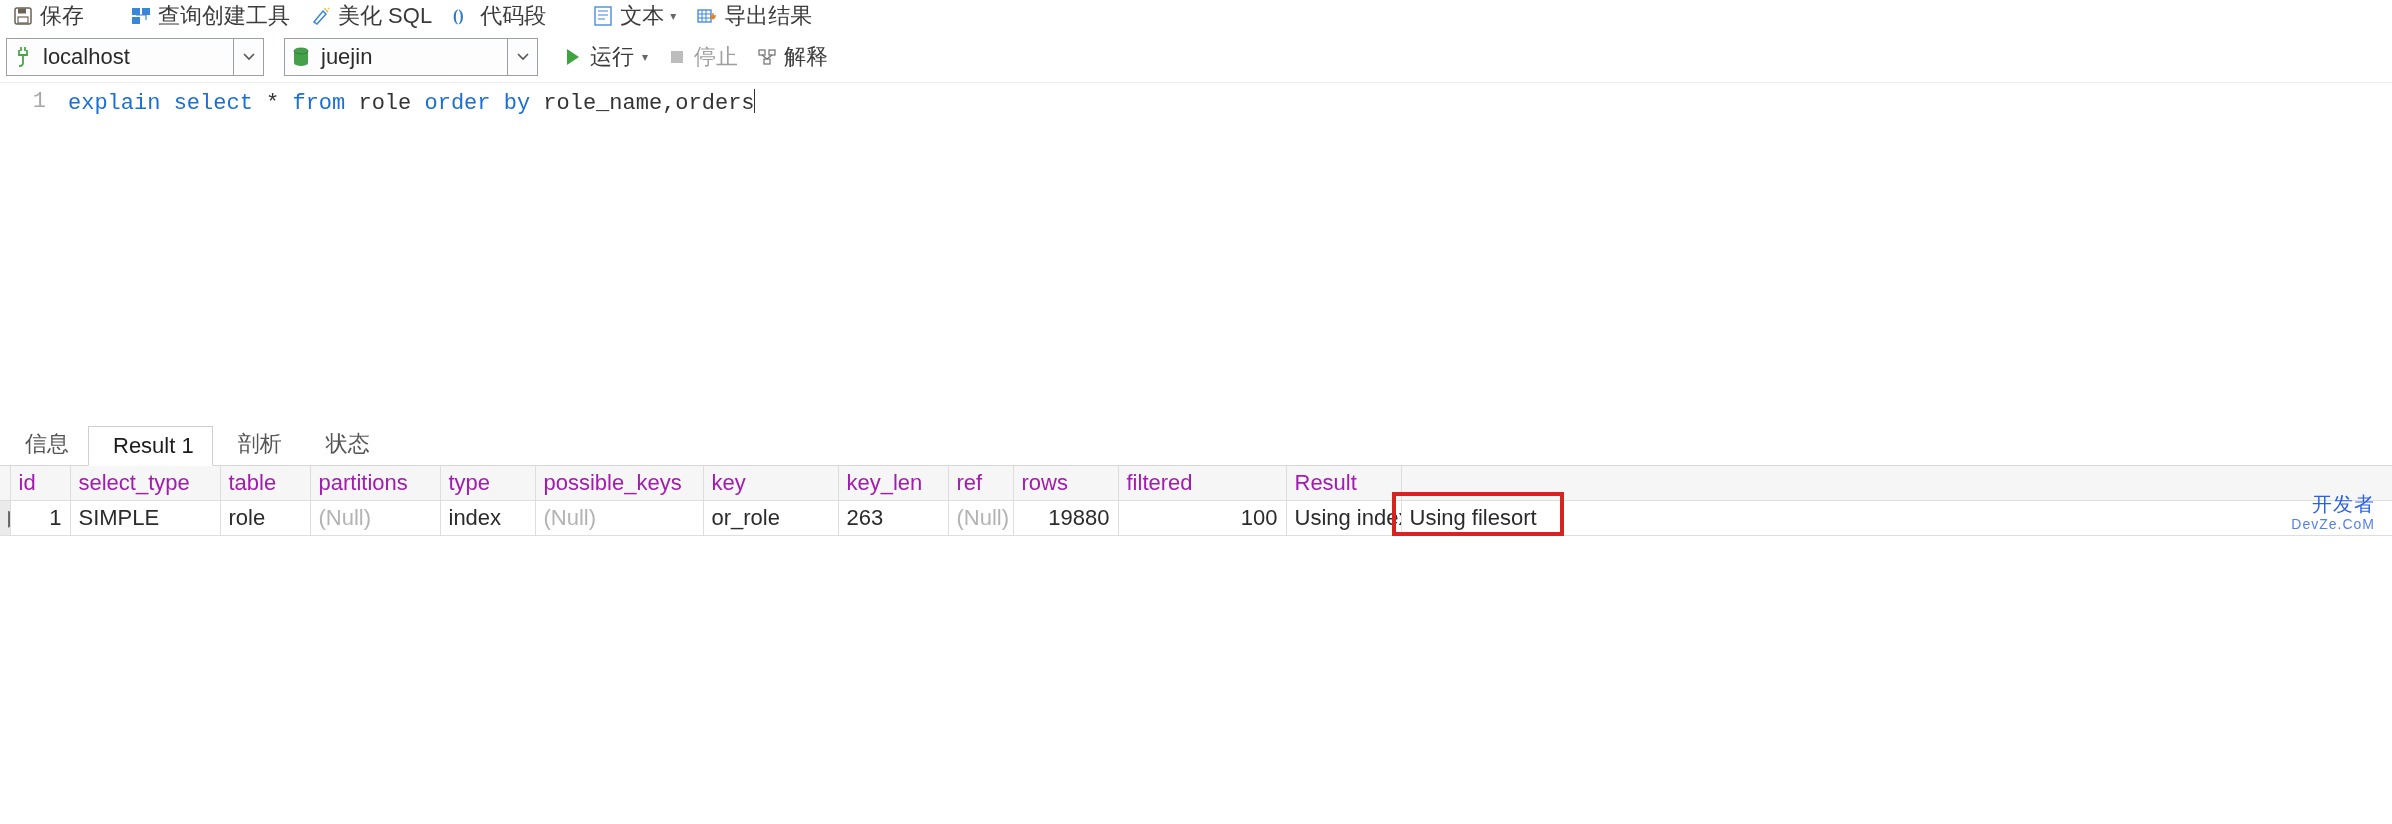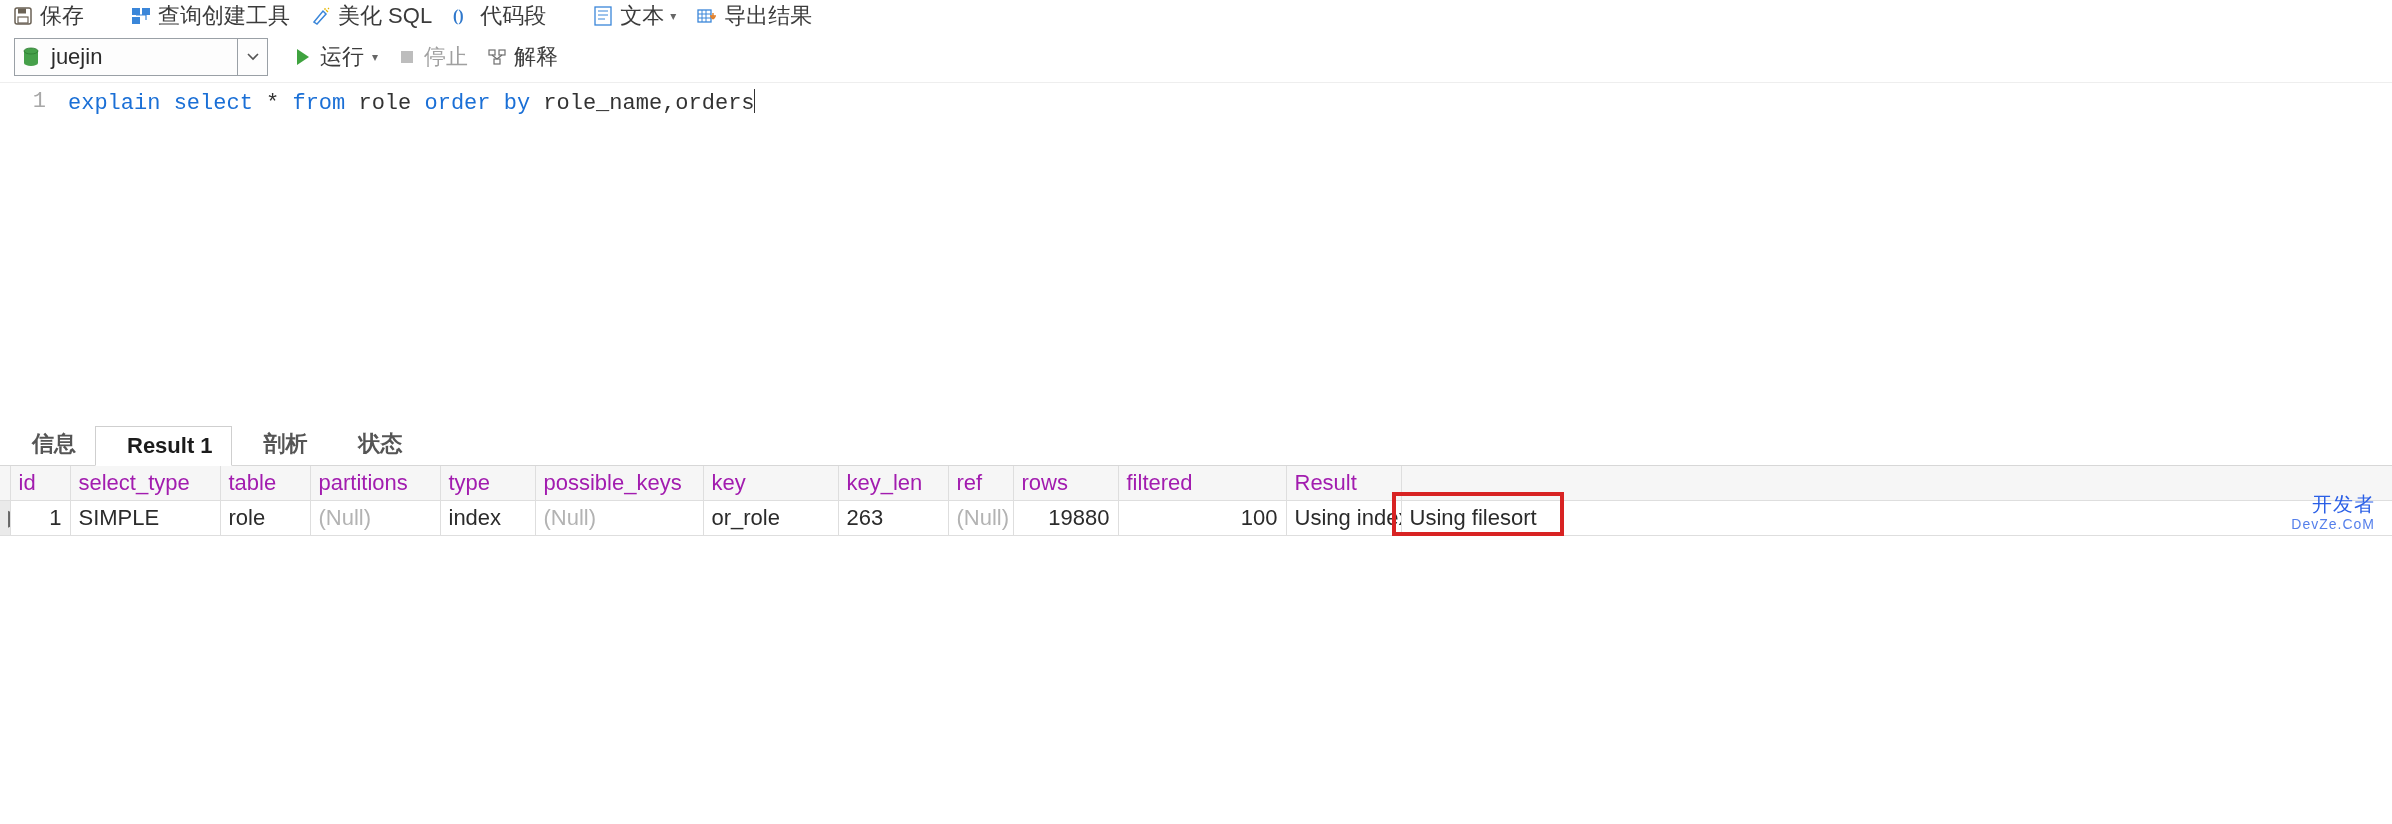--- a/index.html
+++ b/index.html
@@ -101,28 +101,27 @@
   }
 
   .result-tabs {
     display: flex;
     align-items: flex-end;
     height: 42px;
     border-bottom: 1px solid #d7d7d7;
     padding-left: 0;
   }
   .result-tabs .rtab {
-    padding: 6px 18px 6px 31px;
+    padding: 6px 18px 6px 24px;
     font-size: 22px;
     color: #555;
     cursor: pointer;
     position: relative;
     top: 1px;
     border: 1px solid transparent;
-    font-weight: bold;
   }
   .result-tabs .rtab.active {
     color: #1c1c1c;
     background: #fff;
     border: 1px solid #cfcfcf;
     border-bottom-color: #fff;
   }
 
   .grid {
     width: 100%;
@@ -235,20 +234,33 @@
           <line x1="5" y1="3" x2="5" y2="15" stroke="#3a86d9"></line>
           <line x1="9" y1="3" x2="9" y2="15" stroke="#3a86d9"></line>
           <path d="M16 6 L16 12 M13 9 L19 9 M16 12 L14 10 M16 12 L18 10" stroke="#e07e28" stroke-width="1.4" fill="none"></path>
         </svg>
     </span>
     <span>导出结果</span>
   </div>
 </div>
 
 <div class="toolbar-mid">
+  <div class="combo combo1">
+    <span class="lead-icon">
+      <svg width="20" height="20" viewBox="0 0 20 20">
+          <path d="M6 3 L6 8 L14 8 L14 3 M8 0 L8 4 M12 0 L12 4 M10 8 L10 16 Q10 19 6 19" fill="none" stroke="#47a84a" stroke-width="1.8"></path>
+        </svg>
+    </span>
+    <span class="combo-text">localhost</span>
+    <span class="drop">
+        <svg width="12" height="8" viewBox="0 0 12 8">
+          <path d="M1 1 L6 6 L11 1" fill="none" stroke="#555" stroke-width="1.6"></path>
+        </svg>
+      </span>
+  </div>
 
   <div class="combo combo2">
     <span class="lead-icon">
       <svg width="20" height="20" viewBox="0 0 20 20">
           <ellipse cx="10" cy="4" rx="7" ry="3" fill="#46a04a"></ellipse>
           <path d="M3 4 L3 16 A7 3 0 0 0 17 16 L17 4" fill="#46a04a"></path>
           <ellipse cx="10" cy="4" rx="7" ry="3" fill="none" stroke="#2c7a30" stroke-width="0.8"></ellipse>
         </svg>
     </span>
     <span class="combo-text">juejin</span>

